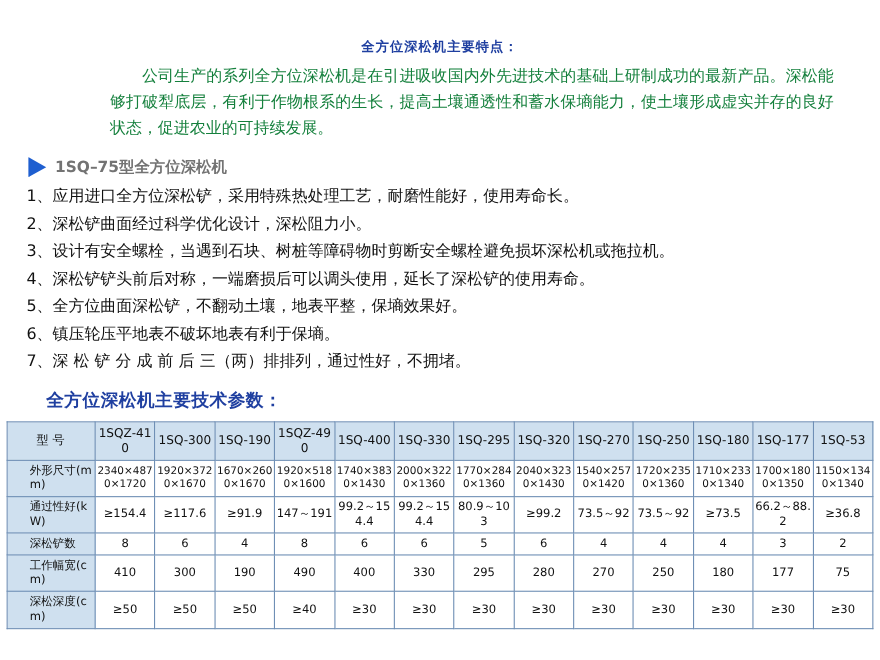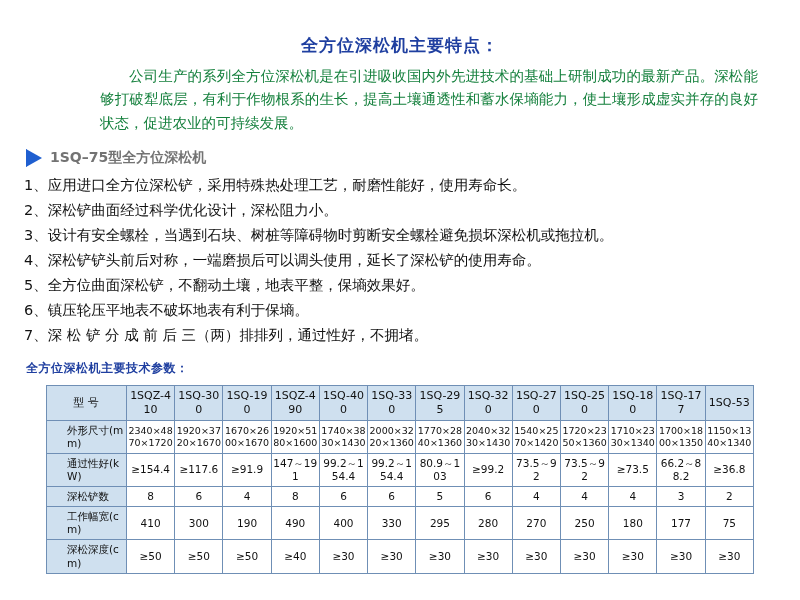--- a/index.html
+++ b/index.html
@@ -18,21 +18,21 @@
   .page {
     position: relative;
     width: 800px;
     height: 600px;
     padding: 0;
     box-sizing: border-box;
   }
   .main-title {
     text-align: center;
     color: #1f3fa0;
-    font-size: 17px;
+    font-size: 12px;
     font-weight: bold;
     letter-spacing: 1px;
     margin: 34px 0 8px 0;
   }
   .intro {
     margin: 0 42px 0 100px;
     font-size: 14.5px;
     line-height: 1.62;
     color: #15803d;
     text-align: justify;
@@ -71,29 +71,29 @@
   .feature-list {
     margin: 0 30px 0 24px;
   }
   .feature-item {
     font-size: 14.5px;
     line-height: 1.72;
     color: #111111;
   }
   .spec-title {
     color: #1f3fa0;
-    font-size: 12px;
+    font-size: 16px;
     font-weight: bold;
-    margin: 12px 0 8px 26px;
+    margin: 12px 0 8px 42px;
     letter-spacing: 0.5px;
   }
   table.spec {
     border-collapse: collapse;
     margin: 0 auto;
-    width: 708px;
+    width: 788px;
     table-layout: fixed;
   }
   table.spec td {
     border: 1px solid #6f8fb5;
     font-size: 10.5px;
     color: #111111;
     padding: 3px 1px;
     text-align: center;
     vertical-align: middle;
     line-height: 1.25;

